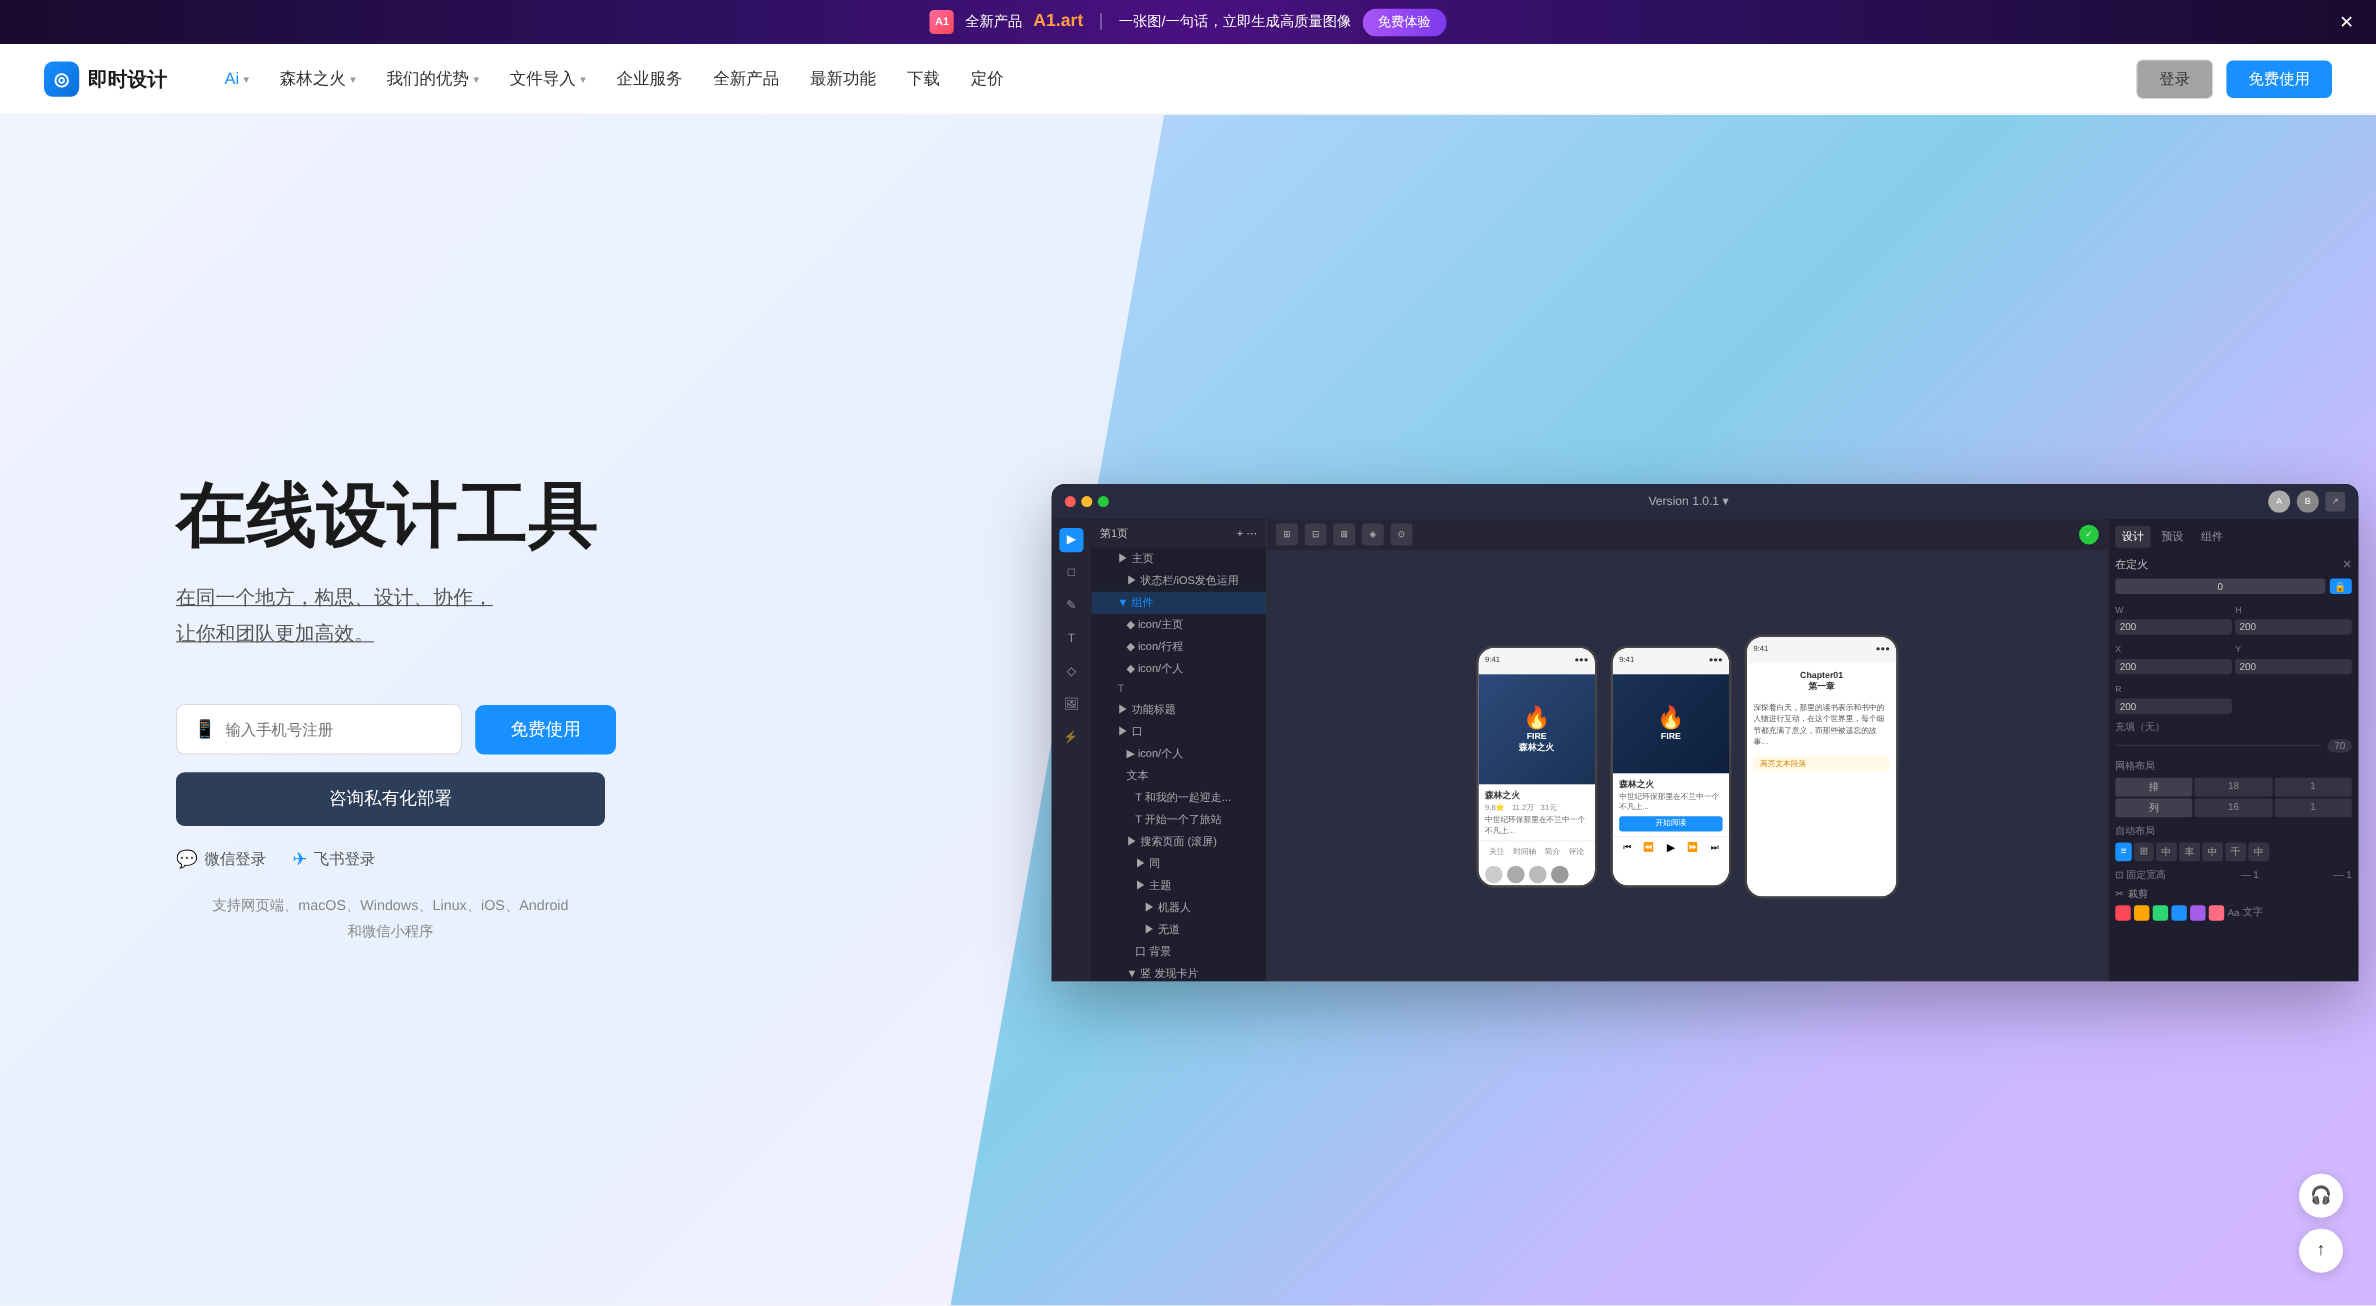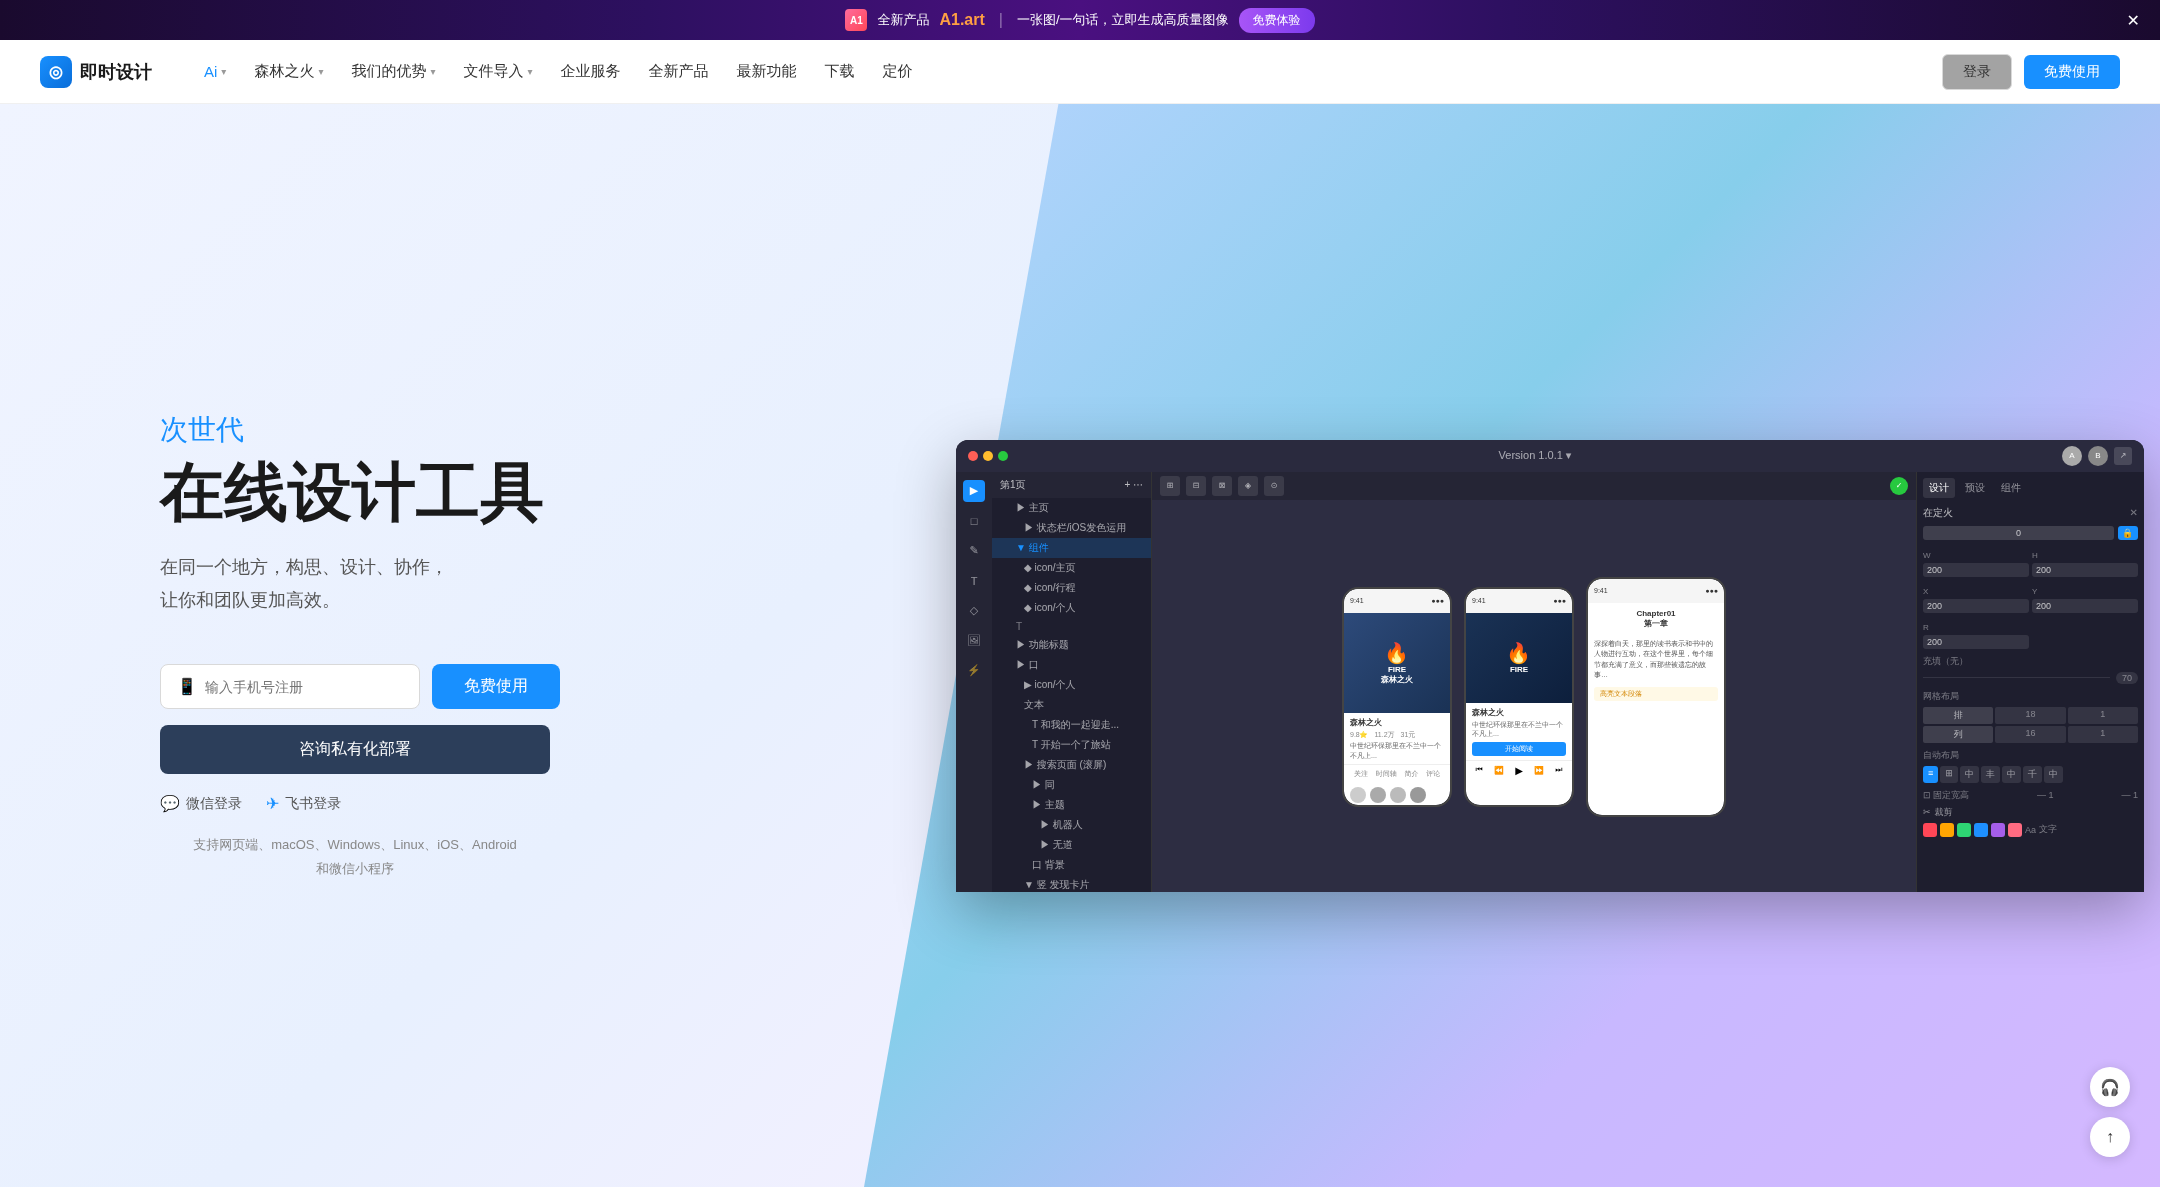--- a/index.html
+++ b/index.html
@@ -183,20 +183,21 @@
       font-weight: 700;
       color: #1a1a1a;
       line-height: 1.1;
       margin-bottom: 24px;
     }
     .hero-desc {
       font-size: 18px;
       color: #555;
       line-height: 1.8;
       margin-bottom: 48px;
+      text-decoration: underline;
     }
     .hero-input-row {
       display: flex;
       align-items: center;
       gap: 12px;
       margin-bottom: 16px;
     }
     .hero-input {
       display: flex;
       align-items: center;
@@ -565,21 +566,20 @@
   <div class="header-actions">
     <button class="btn-login">登录</button>
     <button class="btn-free">免费使用</button>
   </div>
 </header>
 
 <section class="hero">
   <div class="hero-bg-decoration"></div>
 
   <div class="hero-content">
-    <p class="hero-subtitle">次世代</p>
     <h1 class="hero-title">在线设计工具</h1>
     <p class="hero-desc">
       <span>在同一个地方，构思、设计、协作，</span><br>
       <span>让你和团队更加高效。</span>
     </p>
 
     <div class="hero-input-row">
       <div class="hero-input">
         <span class="phone-icon">📱</span>
         <input type="text" placeholder="输入手机号注册" style="">

